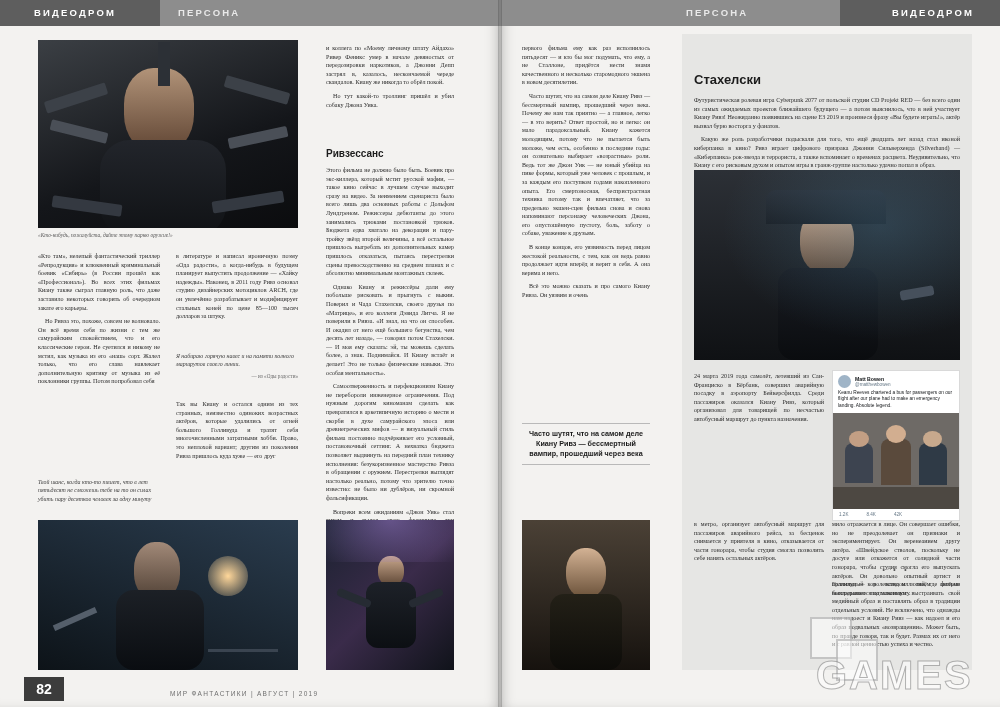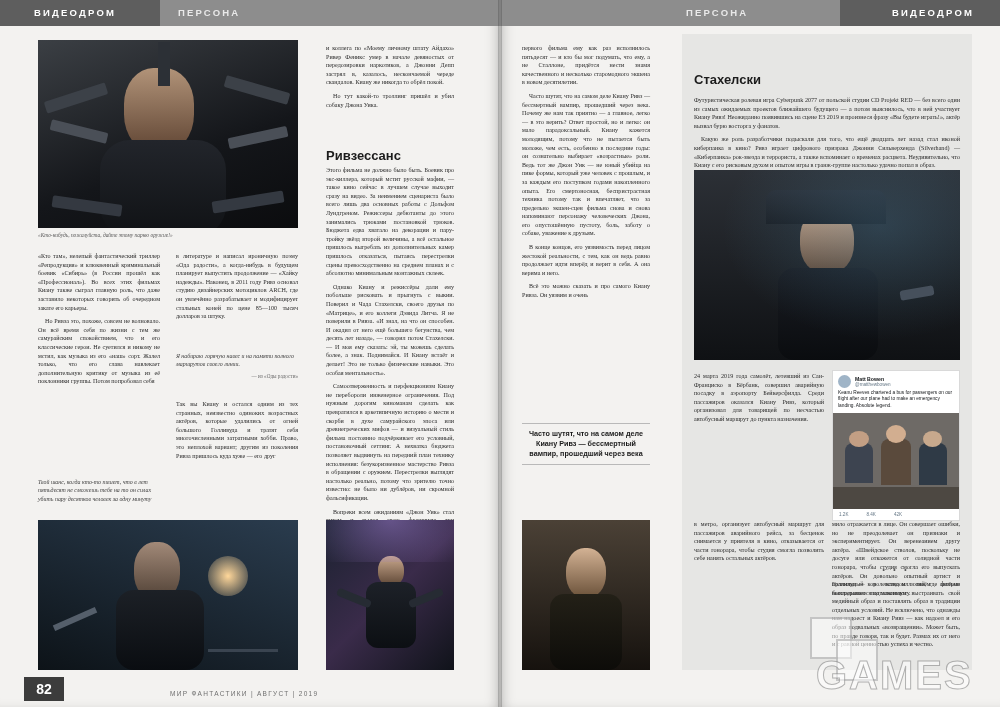--- a/index.html
+++ b/index.html
@@ -143,21 +143,21 @@
       <div class="ph-fig" style="left:78px;top:70px;width:88px;height:80px;border-radius:18px;background:linear-gradient(180deg,#1c2026,#0a0d11);"></div>
       <div style="position:absolute;left:170px;top:36px;width:40px;height:40px;border-radius:50%;background:radial-gradient(circle,#ffd79a,rgba(255,215,154,0));"></div>
       <div style="position:absolute;left:14px;top:96px;width:46px;height:6px;background:#555f6b;transform:rotate(-24deg);"></div>
       <div style="position:absolute;right:20px;bottom:18px;width:70px;height:3px;background:#3a4450;"></div>
     </div>
 
     <div class="col" style="left:326px; top:44px; width:128px;">
       <p class="noind">и коллега по «Моему личному штату Айдахо» Ривер Феникс умер в начале девяностых от передозировки наркотиков, а Джонни Депп застрял в, казалось, нескончаемой череде скандалов. Киану же никогда то обрёл покой.</p>
       <p>Но тут какой-то троллинг пришёл и убил собаку Джона Уика.</p>
     </div>
-    <div class="sidehead" style="left:326px; top:148px; width:150px; font-size:13px;">Ривзессанс</div>
+    <div class="sidehead" style="left:326px; top:148px; width:150px; font-size:10px;">Ривзессанс</div>
     <div class="col" style="left:326px; top:166px; width:128px;">
       <p class="noind">Этого фильма не должно было быть. Боевик про экс-киллера, который мстит русской мафии, —такое кино сейчас в лучшем случае выходит сразу на видео. За неимением сценариста было всего лишь два основных работы с Дольфом Лундгреном. Режиссеры дебютанты до этого занимались трюками постановкой трюков. Бюджета едва хватало на декорации и пару-тройку звёзд второй величины, а всё остальное пришлось выгребать из дополнительных камер пришлось отказаться, пытаясь перестрелки сцены превосходственно на среднем планах и с абсолютно минимальным монтажных склеек.</p>
       <p>Однако Киану и режиссёры дали ему побольше рисковать и прыгнуть с выкии. Поверил и Чада Стахелски, своего друзья по «Матрице», и его коллеги Дэвида Литча. Я не поверили в Ривза. «И знал, на что он способен. И окадил от него ещё большего бегунства, чем десять лет назад», — говорил потом Стахелски. — И моя ему сказать: эй, ты можешь сделать более, а знак. Поднимайся. И Киану встаёт и делает! Это не только физические навыки. Это особая ментальность».</p>
       <p>Самоотверженность и перфекционизм Киану не перебороли инженерное ограничения. Под нужным дорогим киноманам сделать как превратился в аркетипичную историю о мести и скорби в духе самурайского эпоса или древнегреческих мифов — и визуальный стиль фильма постоянно подчёркивает его условный, постановочный сеттинг. А нехватка бюджета позволяет выдвинуть на передний план технику исполнения: безукоризненное мастерство Ривза в обращении с оружием. Перестрелки выглядят настолько реально, потому что зрителю точно известно: не было ни дублёров, ни скромной фальсификации.</p>
       <p>Вопреки всем ожиданиям «Джон Уик» стал хитом и выдал свою франшизу: три продолжения, свою вселенную, комиксы мини-сериал после анонсированной телесерии и активе офф-про другим персонажей из мира женских убийц. Киану снова оказался в центре внимания, на этот раз мгновенно сразу что что-то прежде: довольно предположительно и приверженность восстановление прежних поклонников. На момент выхода</p>
     </div>
 
     <div class="photo grad-e" style="left:326px; top:520px; width:128px; height:150px;">
       <div class="ph-fig" style="left:52px;top:36px;width:26px;height:30px;border-radius:46%;background:linear-gradient(180deg,#caa98e,#5c4534);"></div>
       <div class="ph-fig" style="left:40px;top:62px;width:50px;height:66px;border-radius:12px;background:linear-gradient(180deg,#1d2128,#0c0f13);"></div>

